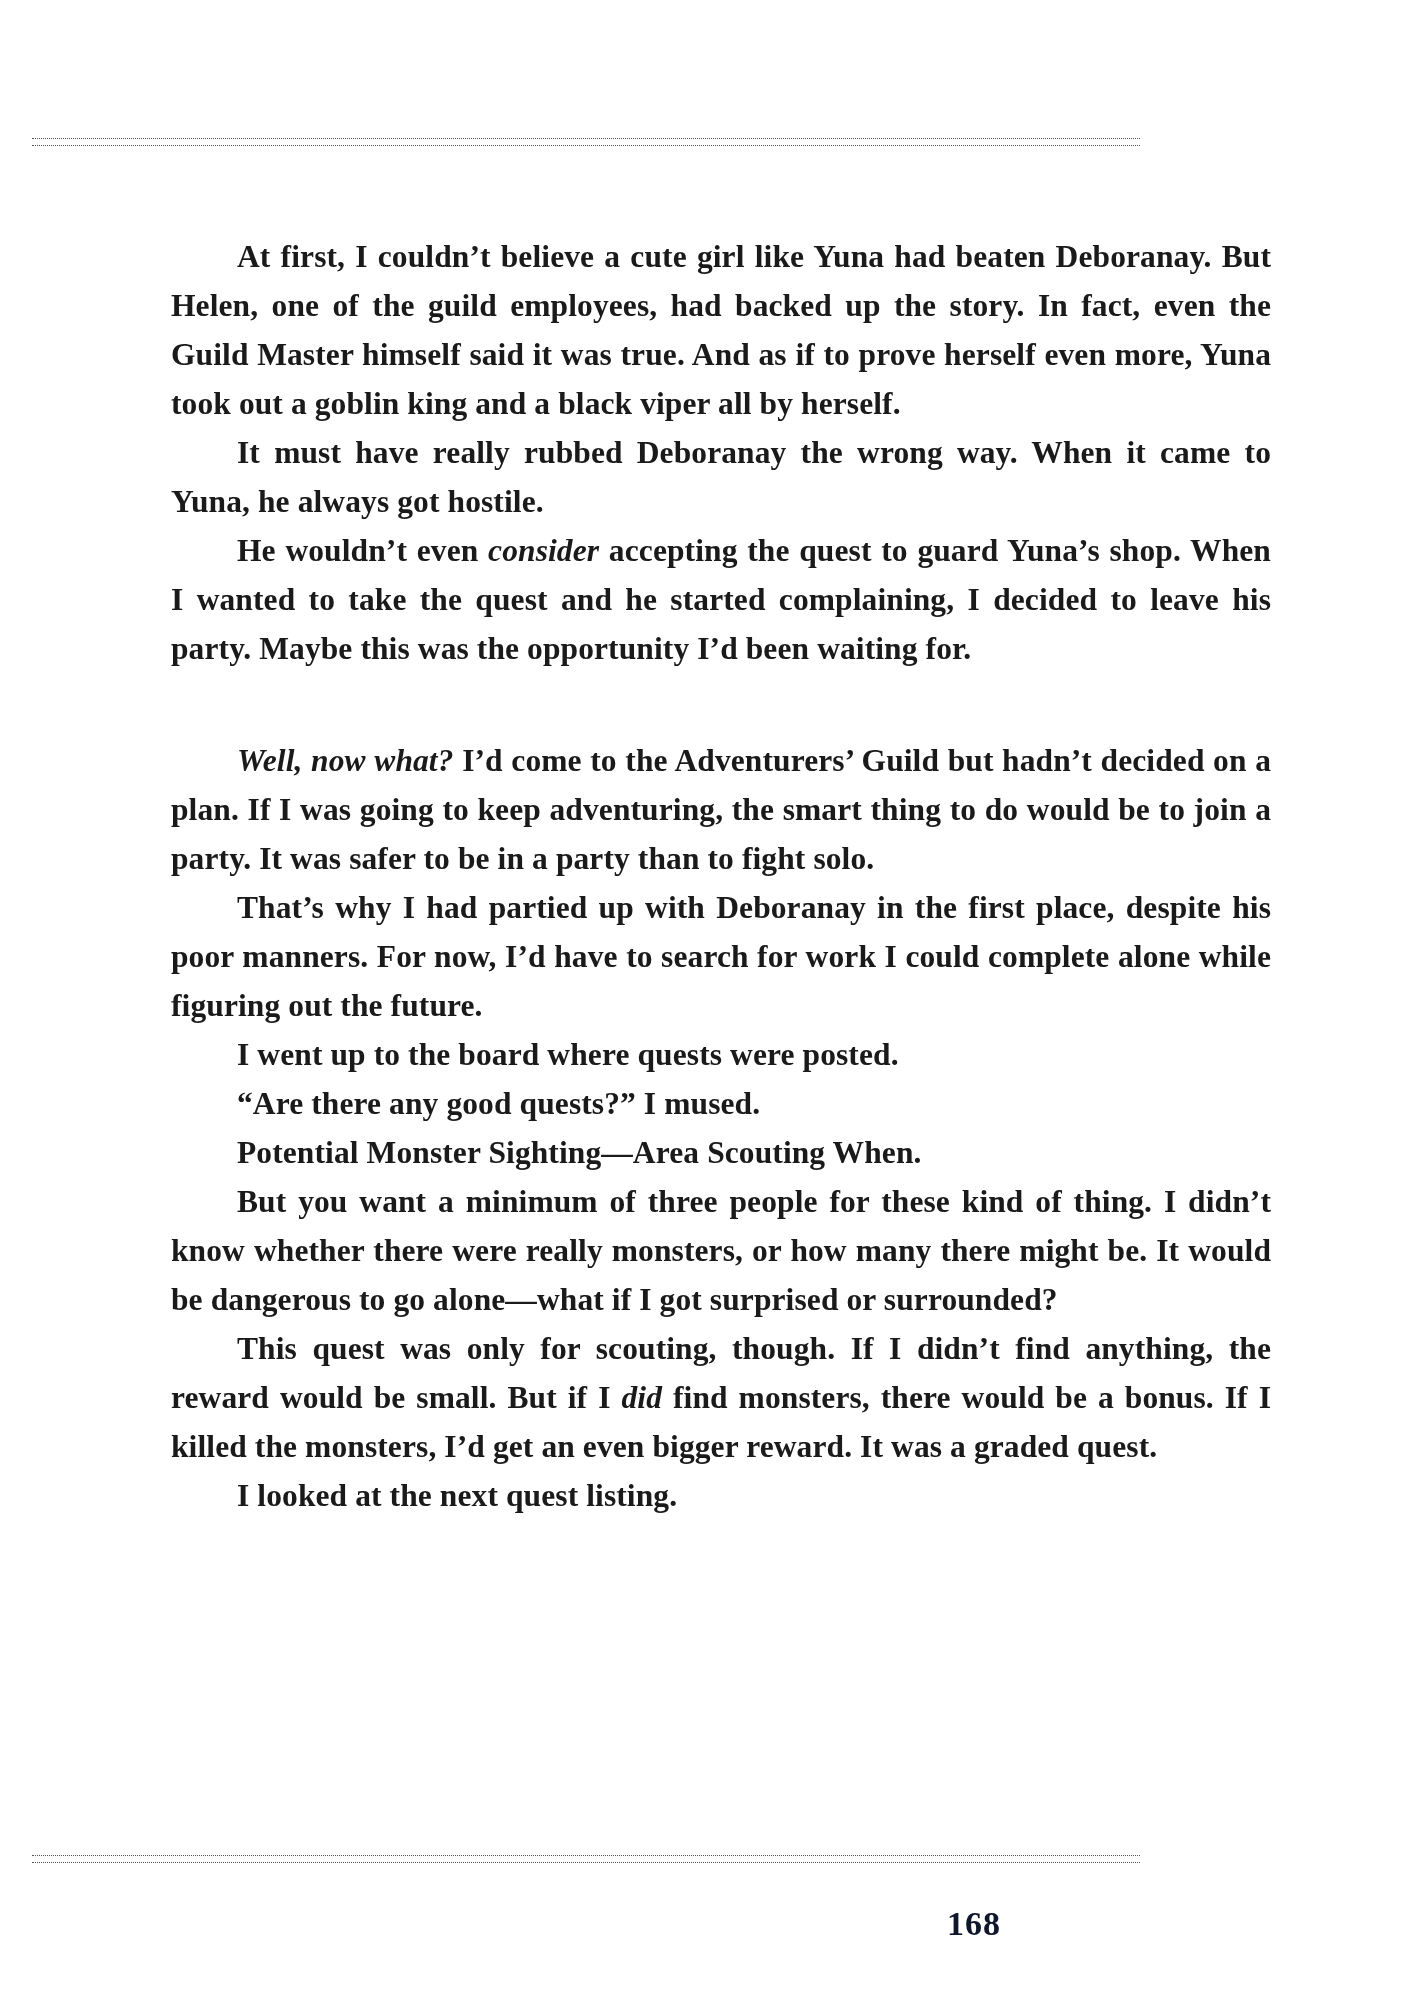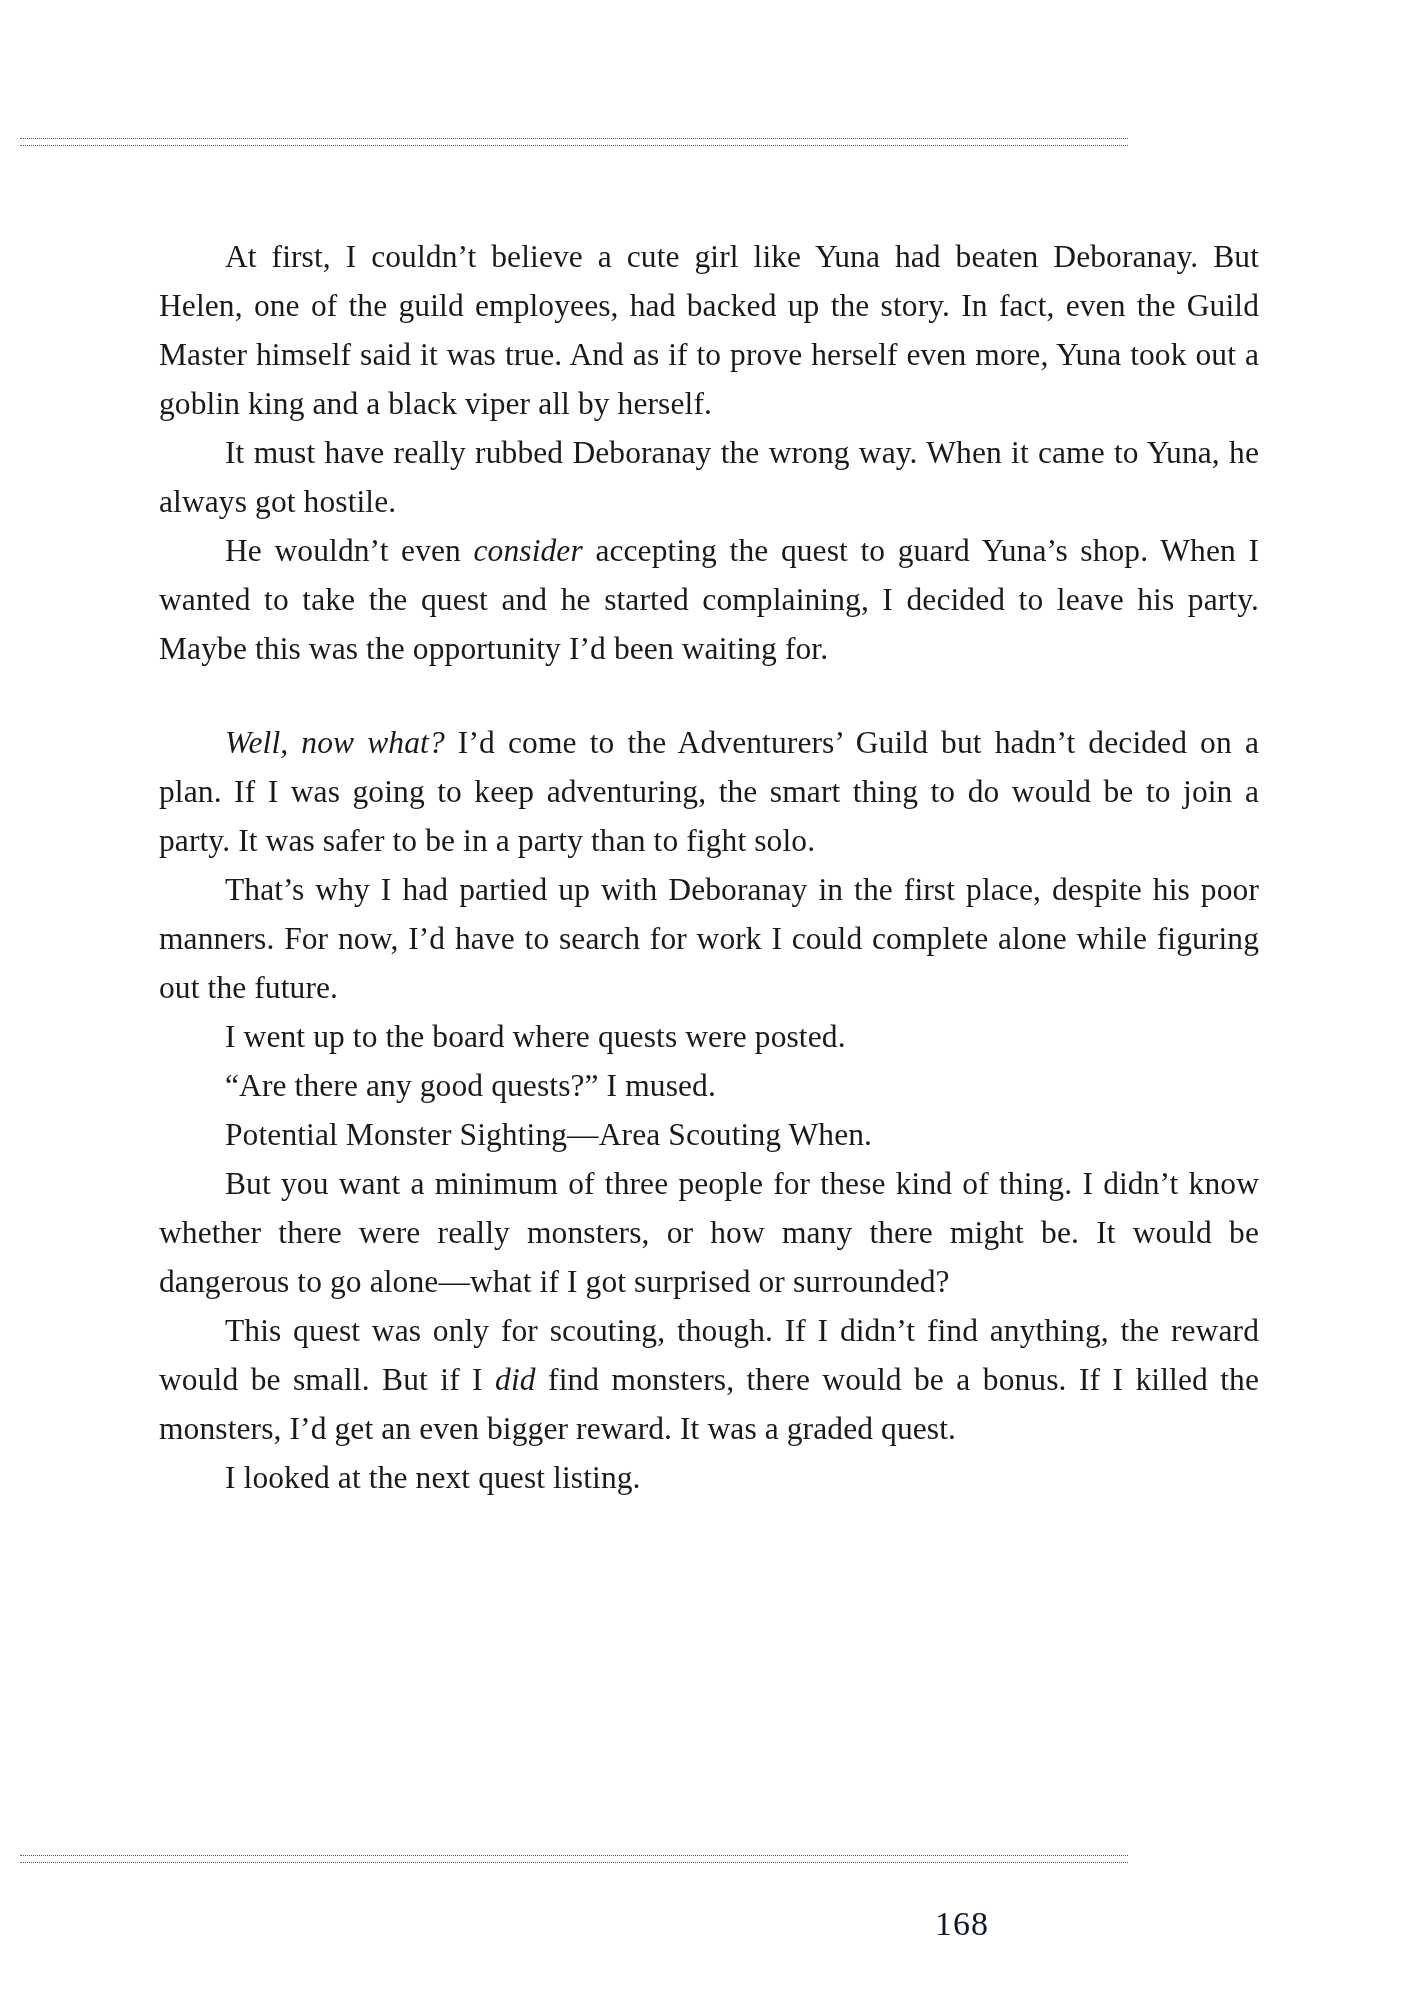--- a/index.html
+++ b/index.html
@@ -10,25 +10,26 @@
     width: 1403px;
     height: 2000px;
     background: #ffffff;
     font-family: "Liberation Serif", serif;
     color: #1a1a1a;
     position: relative;
     overflow: hidden;
   }
   .page {
     position: absolute;
-    left: 4px;
+    left: 16px;
     top: 0;
     width: 1140px;
     height: 2000px;
     box-sizing: border-box;
+    font-weight: bold;
   }
   .rule {
     position: absolute;
     left: 16px;
     right: 16px;
     height: 6px;
     border-top: 1px dotted #555;
     border-bottom: 1px dotted #555;
   }
   .rule-top { top: 138px; }
@@ -46,21 +47,21 @@
     font-size: 31.5px;
     line-height: 49px;
     text-align: justify;
     text-justify: inter-word;
     letter-spacing: 0.1px;
   }
   p.indent {
     text-indent: 66px;
   }
   p.gap {
-    margin-top: 45px;
+    margin-top: 63px;
   }
   em {
     font-style: italic;
   }
 
   .folio {
     position: absolute;
     right: 155px;
     top: 1905px;
     font-size: 34px;

